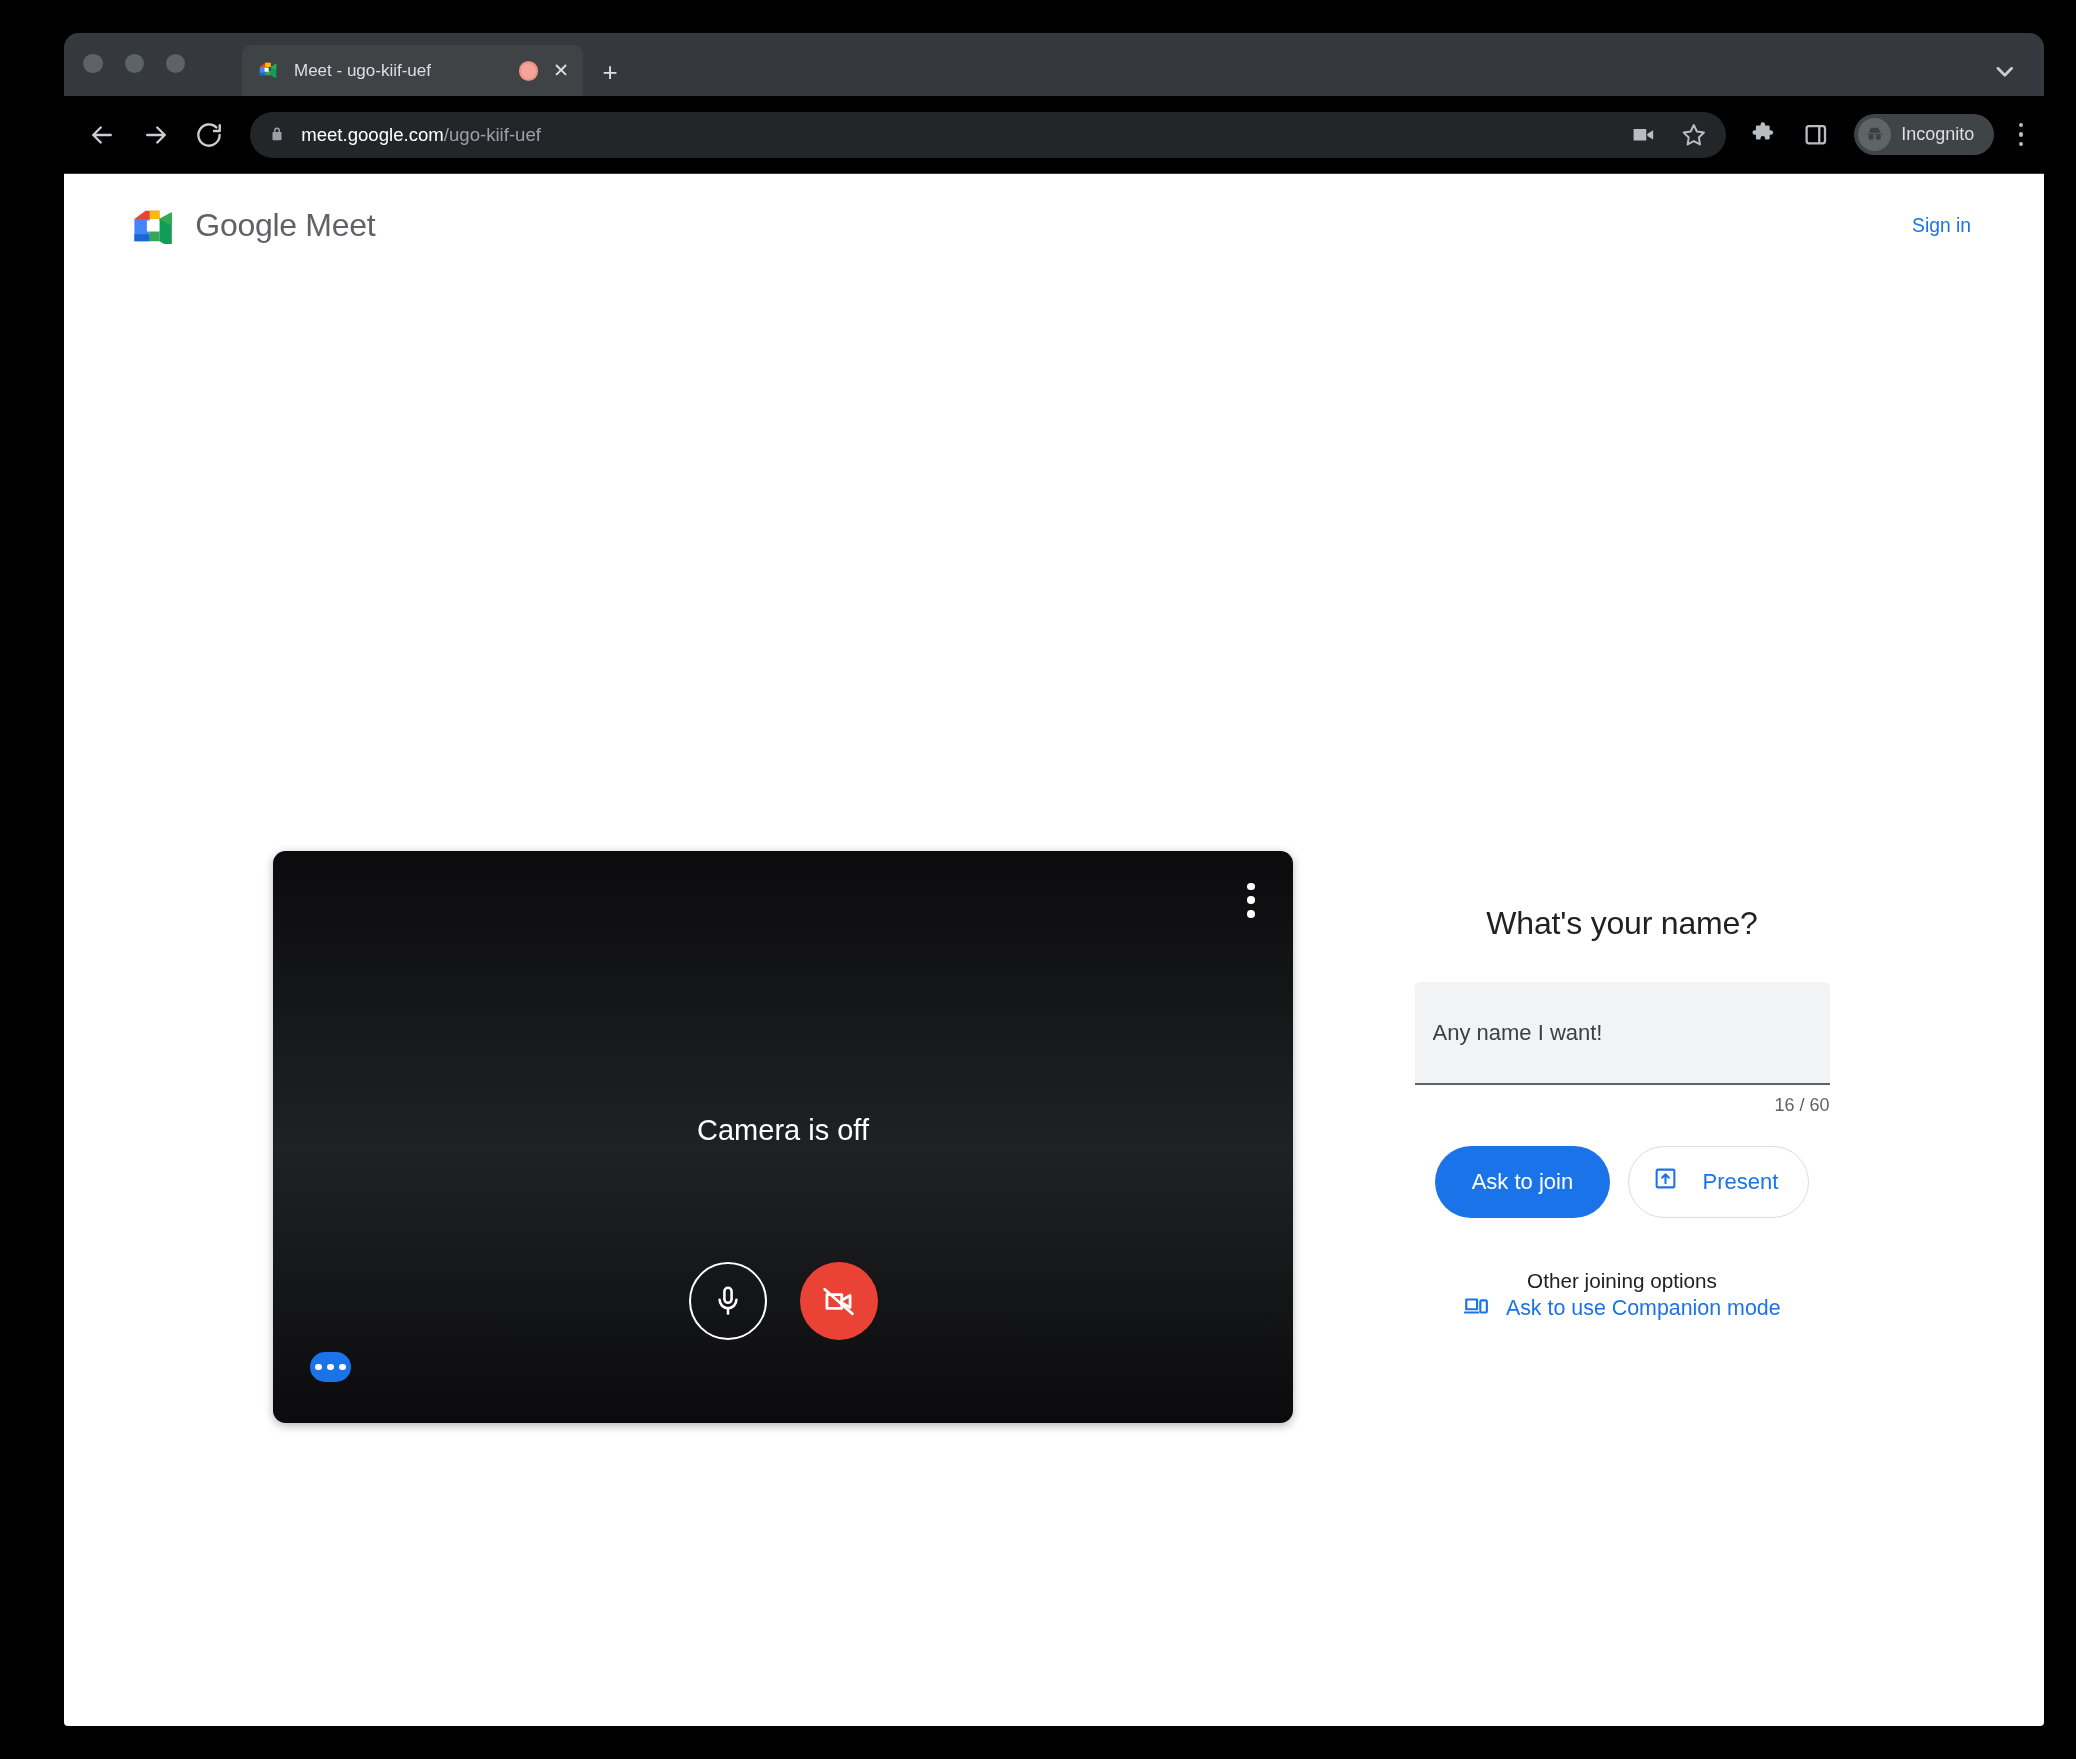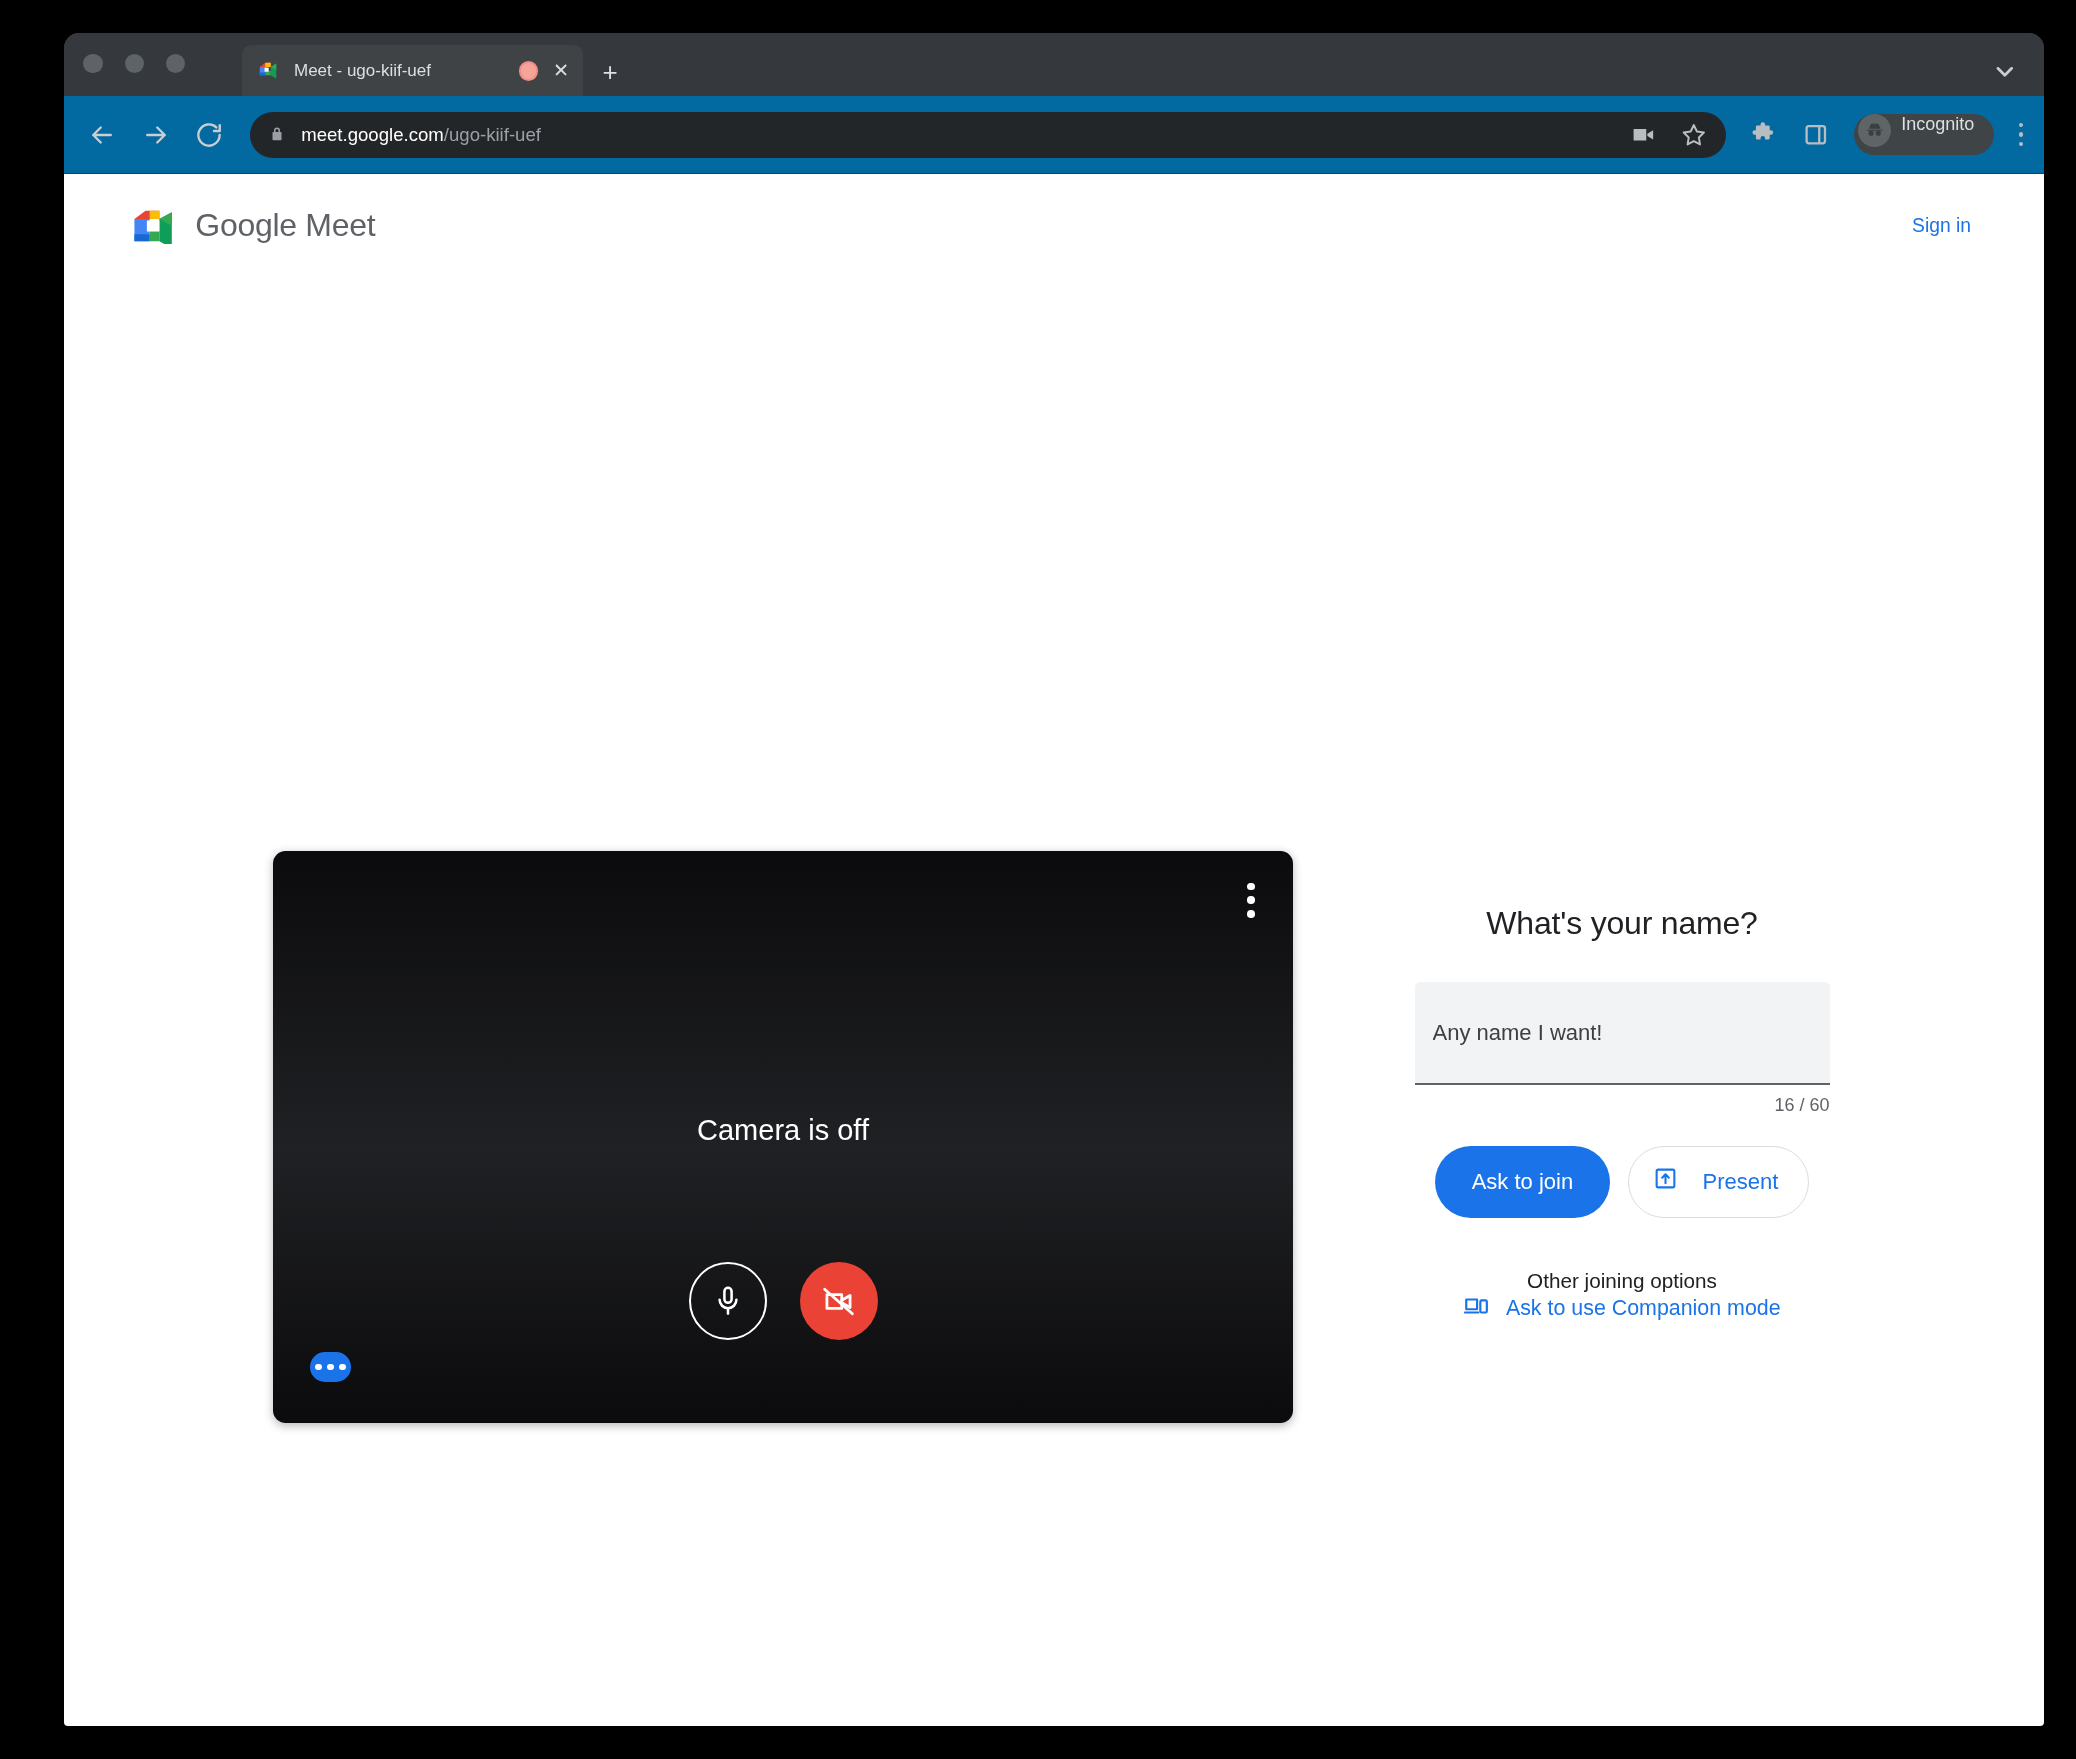--- a/index.html
+++ b/index.html
@@ -75,21 +75,21 @@
   }
   #tab-list-chevron {
     position: absolute; right: 25px; top: 25px;
     width: 27.6px; height: 27.6px;
   }
 
   
   #toolbar {
     position: absolute; left: 0; top: 63px;
     width: 100%; height: 77px;
-    background: #0369a1;
+    background: #000000;
     display: flex; align-items: center;
   }
   .nav-icon {
     width: 30px; height: 30px; margin-left: 23.4px;
     flex: 0 0 30px;
     color: #c9ced3;
     cursor: pointer;
   }
   #omnibox {
     margin-left: 26px;
@@ -116,21 +116,21 @@
     padding-left: 20.7px;
   }
   #toolbar-right {
     display: flex; align-items: center;
     gap: 25px;
     margin: 0 20.7px 0 23.4px;
     flex: 0 0 auto;
   }
   .tb-icon { width: 27.6px; height: 27.6px; color: #b8bdc2; cursor: pointer; }
   #incognito-chip {
-    display: flex; align-items: flex-start;
+    display: flex; align-items: center;
     height: 41px;
     background: #3f4447;
     border-radius: 20.7px;
     padding: 0 19.3px 0 4.1px;
     gap: 9.7px;
     cursor: pointer;
   }
   #incognito-avatar {
     width: 33px; height: 33px; border-radius: 50%;
     background: #5f6467;

